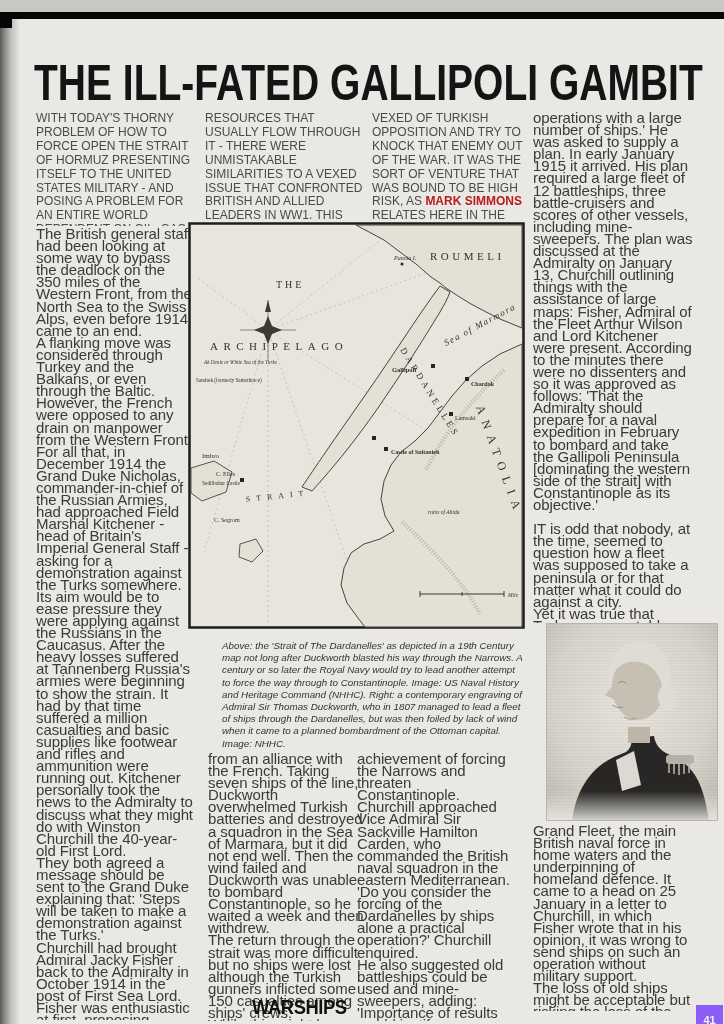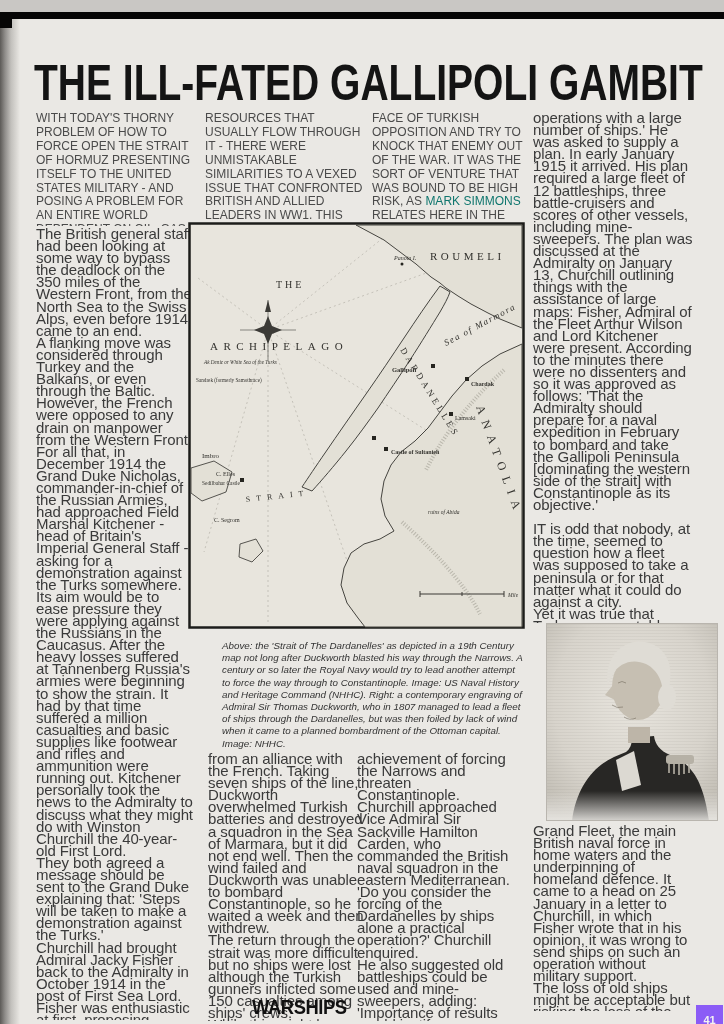--- a/index.html
+++ b/index.html
@@ -6,21 +6,21 @@
   .page{position:relative;width:724px;height:1024px;background:#eae8e4;overflow:hidden;
         font-family:"Liberation Sans",sans-serif;color:#3b3b3b;margin-top:12px;}
   .top-edge{position:absolute;top:0;left:0;width:724px;height:7px;background:#060606;}
   .corner-blot{position:absolute;top:0;left:0;width:12px;height:16px;background:#060606;}
   .binding{position:absolute;top:0;left:0;width:20px;height:1024px;
            background:linear-gradient(90deg,#5c5a57 0,#8f8d8a 5px,#c2c0bc 11px,rgba(234,232,228,0) 20px);}
   .headline{position:absolute;top:42px;left:34px;font-size:50px;font-weight:700;color:#141414;
             white-space:nowrap;letter-spacing:0;transform:scaleX(0.78);transform-origin:0 50%;}
   .standfirst{position:absolute;top:100px;font-size:12px;line-height:13.9px;color:#4a4a4a;
               width:158px;height:114px;overflow:hidden;}
-  .standfirst strong{color:#0f766e;font-weight:400;}
+  .standfirst strong{color:#b91c1c;font-weight:700;}
   .sf1{left:36px;} .sf2{left:205px;} .sf3{left:372px;width:156px;}
   .bodycol{position:absolute;font-size:15px;line-height:12.1px;letter-spacing:-0.1px;
            color:#3a3a3a;white-space:pre-line;overflow:hidden;}
   .leftcol{left:36px;top:216px;width:157px;height:792px;}
   .mid1{left:208px;top:741px;width:157px;height:268px;}
   .mid2{left:357px;top:741px;width:157px;height:268px;}
   .rtop{left:533px;top:100px;width:160px;height:511px;}
   .rbot{left:533px;top:813px;width:160px;height:186px;}
   .mapwrap{position:absolute;left:188px;top:210px;width:403px;height:407px;}
   .mapwrap svg{display:block;}
@@ -43,21 +43,21 @@
 
   <div class="binding"></div>
   <div class="top-edge"></div>
   <div class="corner-blot"></div>
 
   <div class="headline">THE ILL-FATED GALLIPOLI GAMBIT</div>
 
   <div class="standfirst sf1">WITH TODAY'S THORNY PROBLEM OF HOW TO FORCE OPEN THE STRAIT OF HORMUZ PRESENTING ITSELF TO THE UNITED STATES MILITARY - AND POSING A PROBLEM FOR AN ENTIRE WORLD DEPENDENT ON OIL, GAS AND OTHER NATURAL</div>
   <div class="standfirst sf2">RESOURCES THAT USUALLY FLOW THROUGH IT - THERE WERE UNMISTAKABLE SIMILARITIES TO A VEXED ISSUE THAT CONFRONTED BRITISH AND ALLIED LEADERS IN WW1. THIS WAS HOW TO FORCE OPEN THE DARDANELLES STRAIT IN THE</div>
   <div class="standfirst sf3">
-    <span>FACE OF TURKISH OPPOSITION AND TRY TO KNOCK THAT ENEMY OUT OF THE WAR. IT WAS THE SORT OF VENTURE THAT WAS BOUND TO BE HIGH RISK, AS</span>
+    <span>VEXED OF TURKISH OPPOSITION AND TRY TO KNOCK THAT ENEMY OUT OF THE WAR. IT WAS THE SORT OF VENTURE THAT WAS BOUND TO BE HIGH RISK, AS</span>
     <strong>MARK SIMMONS</strong>
     <span>RELATES HERE IN THE FIRST PART OF A SHORT SERIES.</span>
   </div>
 
   <div class="bodycol leftcol">The British general staff had been looking at some way to bypass the deadlock on the 350 miles of the Western Front, from the North Sea to the Swiss Alps, even before 1914 came to an end.
 A flanking move was considered through Turkey and the Balkans, or even through the Baltic. However, the French were opposed to any drain on manpower from the Western Front.
 For all that, in December 1914 the Grand Duke Nicholas, commander-in-chief of the Russian Armies, had approached Field Marshal Kitchener - head of Britain's Imperial General Staff - asking for a demonstration against the Turks somewhere. Its aim would be to ease pressure they were applying against the Russians in the Caucasus. After the heavy losses suffered at Tannenberg Russia's armies were beginning to show the strain. It had by that time suffered a million casualties and basic supplies like footwear and rifles and ammunition were running out. Kitchener personally took the news to the Admiralty to discuss what they might do with Winston Churchill the 40-year-old First Lord.
 They both agreed a message should be sent to the Grand Duke explaining that: 'Steps will be taken to make a demonstration against the Turks.'
 Churchill had brought Admiral Jacky Fisher back to the Admiralty in October 1914 in the post of First Sea Lord. Fisher was enthusiastic at first, proposing Indian Army troops and 75,000 from France, along with parts of the Egyptian garrison should be landed on the Asiatic side of the Dardanelles. Old battleships that were expendable should force their way through that part of the strait called the Narrows with pressure applied to the Greeks and Bulgarians to join the effort.
 

